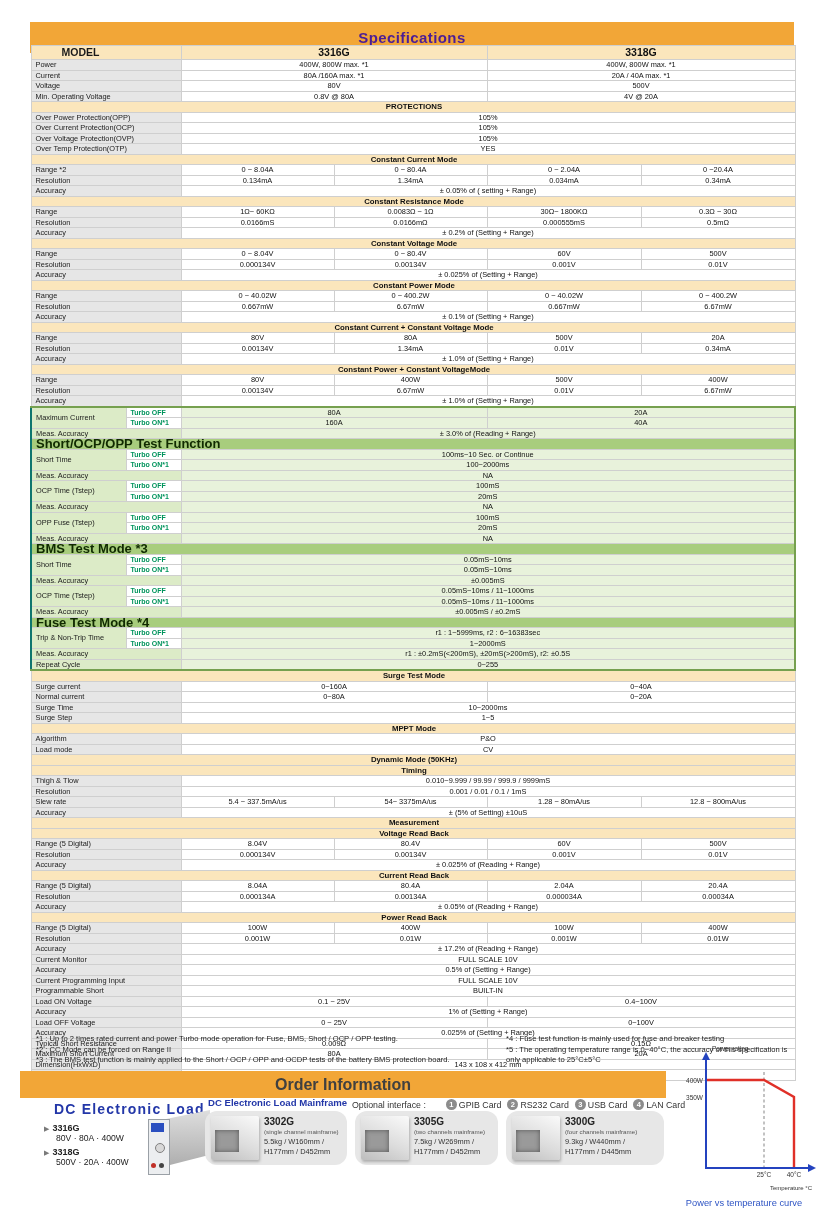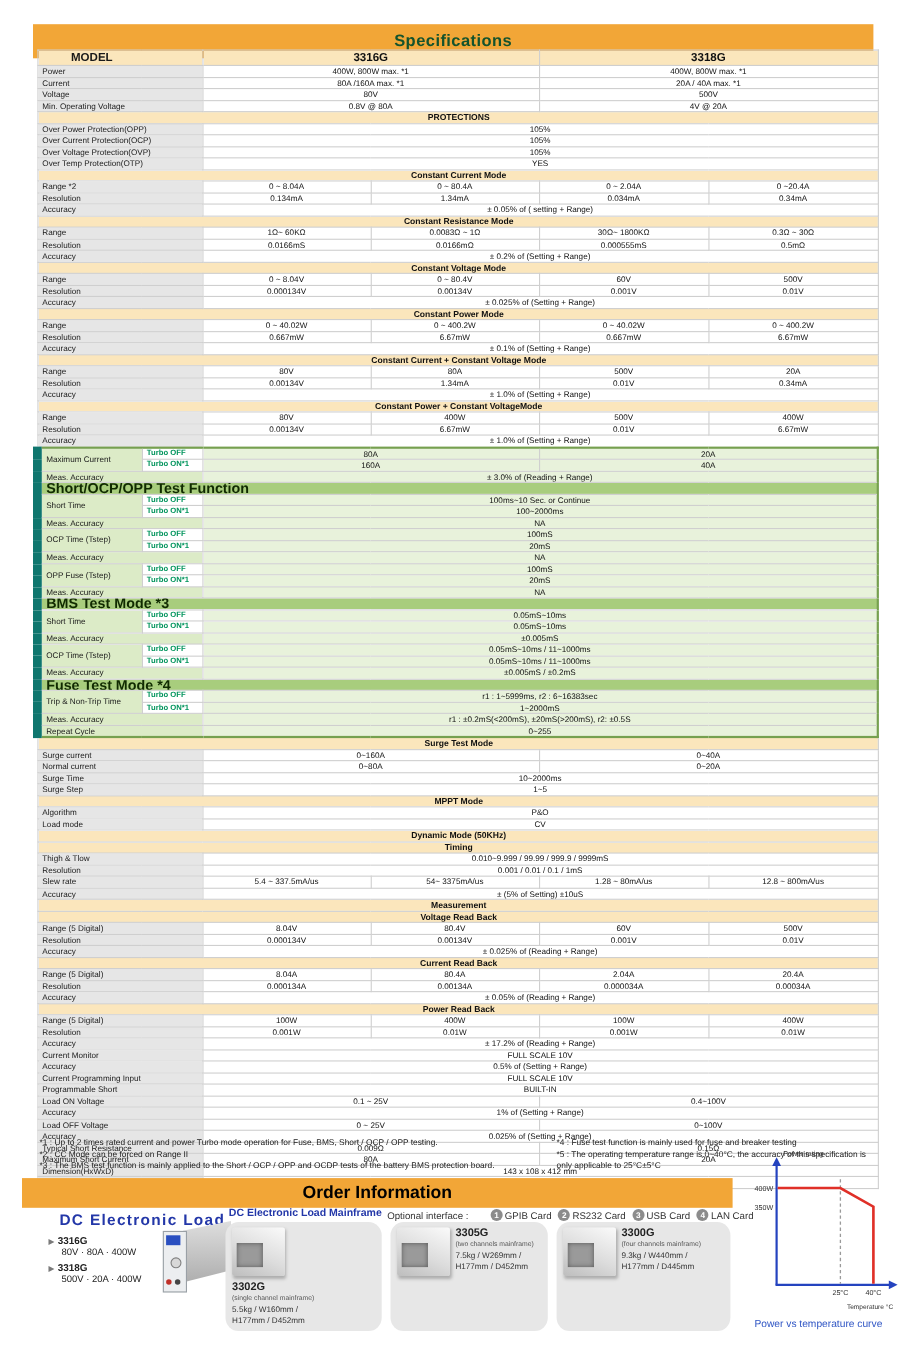--- a/index.html
+++ b/index.html
@@ -1,48 +1,48 @@
 <!DOCTYPE html>
 <html><head>
 <meta charset="utf-8">
 <style>
   html,body{margin:0;padding:0;background:#fff;}
   .page{position:relative;width:824px;height:1224px;background:#fff;overflow:hidden;
         font-family:"Liberation Sans","DejaVu Sans",sans-serif;color:#111;}
   
   .spec-banner{position:absolute;left:30px;top:22px;width:764px;height:31px;background:#F2A637;
-       display:flex;align-items:center;justify-content:center;color:#14532d;font-weight:bold;
+       display:flex;align-items:center;justify-content:center;color:#4c1d95;font-weight:bold;
        font-size:15px;letter-spacing:.4px;}
   
   .spec-table{position:absolute;left:30px;top:45px;width:764px;border-collapse:collapse;
        table-layout:fixed;border:1px solid #A9A9A9;}
   .spec-table td{height:9px;line-height:9.5px;font-size:7.4px;padding:0 2px;
        border:1px solid #CFCFCF;overflow:hidden;white-space:nowrap;}
   td.lab{background:#E6E6E6;text-align:left;padding-left:4px;color:#1a1a1a;}
   td.val{background:#fff;text-align:center;}
   tr.sec td{background:#FBE6BC;font-weight:bold;font-size:7.8px;text-align:center;padding-left:4px;}
   tr.model td{height:13px;line-height:13px;background:#FBE6BC;}
   tr.model td.lab{font-weight:bold;font-size:10.5px;background:#FBE6BC;padding-left:30px;}
   td.mval{font-weight:bold;font-size:10.5px;background:#FBE6BC !important;text-align:center;}
   
   tr.gsec td{background:#A8CD7D;font-weight:bold;font-size:13px;text-align:left;padding-left:4px;color:#102a00;}
   td.glab{background:#DCEBC7 !important;}
   td.gval{background:#E8F2DB !important;}
   td.badge{background:#fff;color:#00945C;font-weight:bold;font-size:7px;text-align:left;padding-left:4px;}
-  td.bl{border-left:8px solid #0f766e;}
+  td.bl{border-left:2px solid #0f766e;}
   td.br{border-right:2px solid #76A04F;}
   tr.bt td{border-top:2px solid #76A04F;}
   tr.bb td{border-bottom:2px solid #76A04F;}
   
   .fnl{position:absolute;left:36px;top:1034px;width:462px;}
   .fnr{position:absolute;left:506px;top:1034px;width:292px;}
   .fn{font-size:7.6px;line-height:10.5px;color:#222;white-space:normal;}
   
   .order-banner{position:absolute;left:20px;top:1071px;width:646px;height:27px;background:#F2A637;
-       display:flex;align-items:center;justify-content:center;color:#000000;font-weight:bold;font-size:16px;}
+       display:flex;align-items:center;justify-content:center;color:#404040;font-weight:bold;font-size:16px;}
   .dcl-heading{position:absolute;left:54px;top:1101px;color:#2337A8;font-weight:bold;font-size:14px;letter-spacing:1.2px;}
   .models{position:absolute;left:44px;top:1123px;}
   .model-item{margin-bottom:3px;}
   .mi-name{font-size:9px;font-weight:bold;color:#222;}
   .mi-name .arrow{color:#7a7a7a;font-size:7px;margin-right:3px;}
   .mi-specs{font-size:8.6px;color:#222;margin-left:12px;line-height:11px;}
   
   .inst{position:absolute;left:146px;top:1110px;width:66px;height:68px;}
   .inst .body{position:absolute;left:20px;top:0;width:44px;height:56px;
        background:linear-gradient(180deg,#dedede,#aeaeae);clip-path:polygon(0 16%,100% 0,100% 80%,0 100%);}
@@ -51,21 +51,21 @@
   .inst .knob{position:absolute;left:9px;top:33px;width:8px;height:8px;border-radius:50%;background:#d8d8d8;border:1px solid #808080;}
   .inst .t1{position:absolute;left:5px;top:53px;width:5px;height:5px;border-radius:50%;background:#c03028;}
   .inst .t2{position:absolute;left:13px;top:53px;width:5px;height:5px;border-radius:50%;background:#444;}
   .mf-heading{position:absolute;left:208px;top:1097px;color:#2337A8;font-weight:bold;font-size:9.6px;}
   .if-line{position:absolute;left:352px;top:1099px;font-size:8.8px;color:#333;display:flex;align-items:center;gap:20px;}
   .if-item{display:inline-flex;align-items:center;gap:2px;font-size:8.8px;color:#333;}
   .if-item .num{width:11px;height:11px;border-radius:50%;background:#8C8C8C;color:#fff;
        display:inline-flex;align-items:center;justify-content:center;font-size:7.5px;font-weight:bold;}
   .cards{position:absolute;left:205px;top:1111px;display:flex;gap:8px;}
   .mcard{background:#E7E7E7;border-radius:12px;padding:5px 6px;display:flex;gap:5px;align-items:flex-start;}
-  .mcard0{width:130px;flex-direction:column;} .mcard1{width:131px;} .mcard2{width:146px;}
+  .mcard0{width:130px;} .mcard1{width:131px;} .mcard2{width:146px;}
   .mphoto{width:48px;height:44px;position:relative;flex:0 0 auto;
        background:linear-gradient(205deg,#fafafa 0%,#dcdcdc 55%,#bdbdbd 100%);border-radius:2px;box-shadow:1px 2px 3px rgba(0,0,0,.25);}
   .mp-face{position:absolute;left:4px;top:14px;width:24px;height:22px;background:#9a9a9a;box-shadow:inset 0 0 5px #555;}
   .mtext{min-width:0;}
   .mname{font-size:10px;font-weight:bold;color:#222;}
   .mtype{font-size:6.2px;color:#555;margin:1px 0 2px 0;white-space:nowrap;}
   .mdims{font-size:7.4px;color:#333;line-height:9.5px;white-space:nowrap;}
   
   .chart{position:absolute;left:676px;top:1040px;width:148px;height:156px;}
   .chart-caption{position:absolute;left:664px;top:1198px;width:160px;text-align:center;

